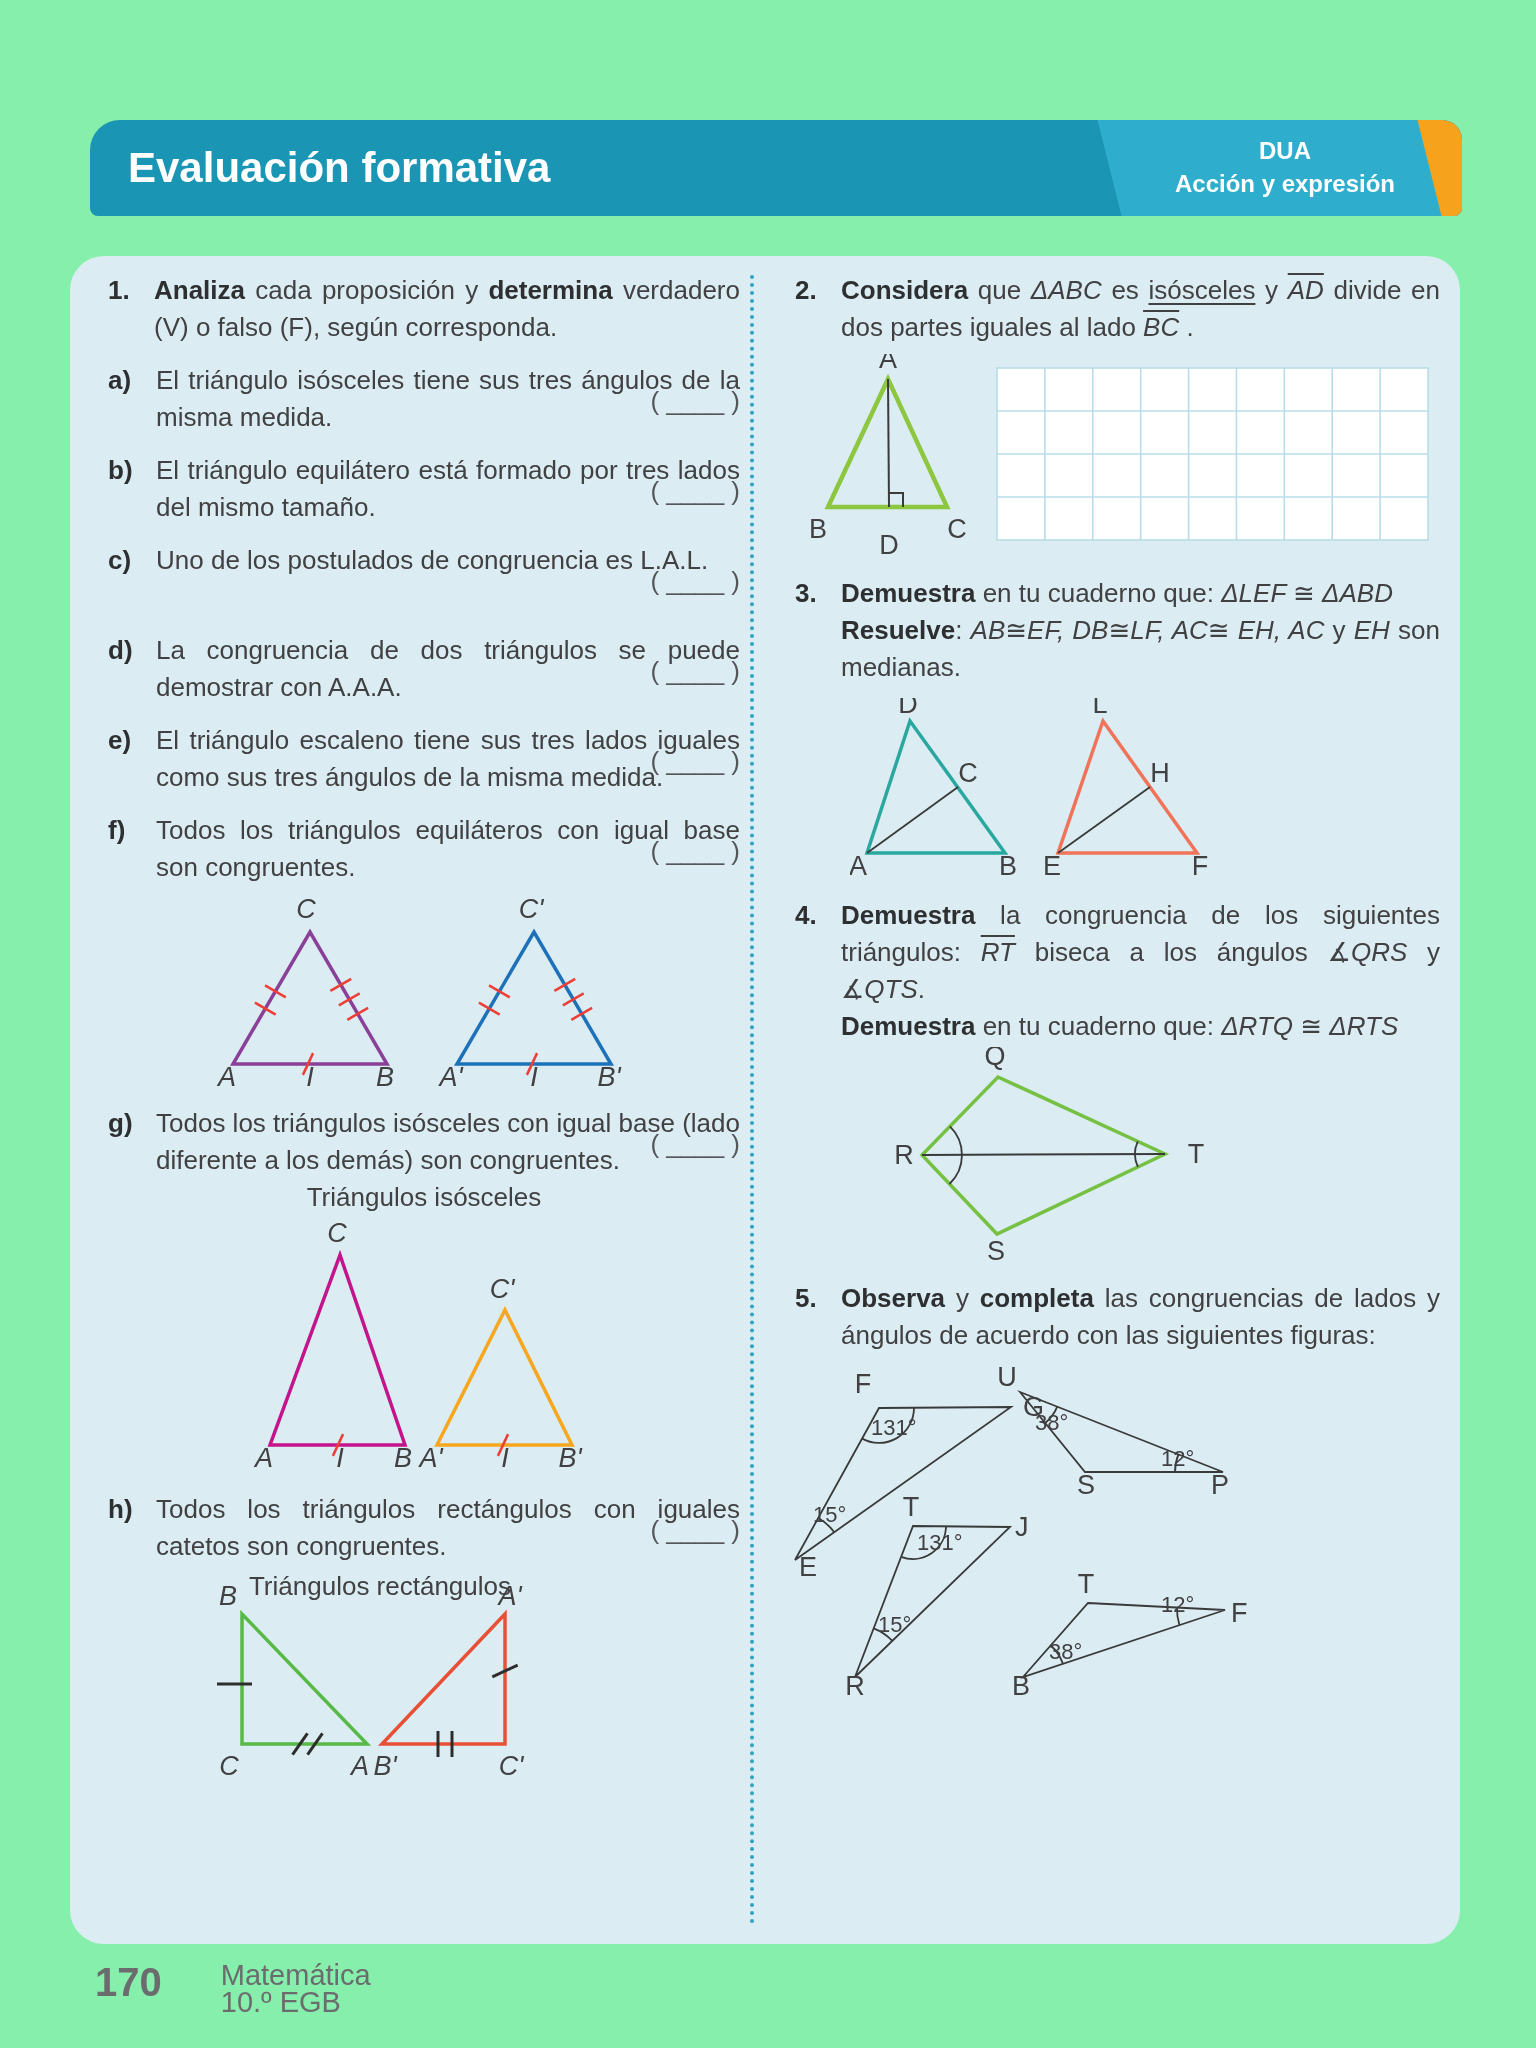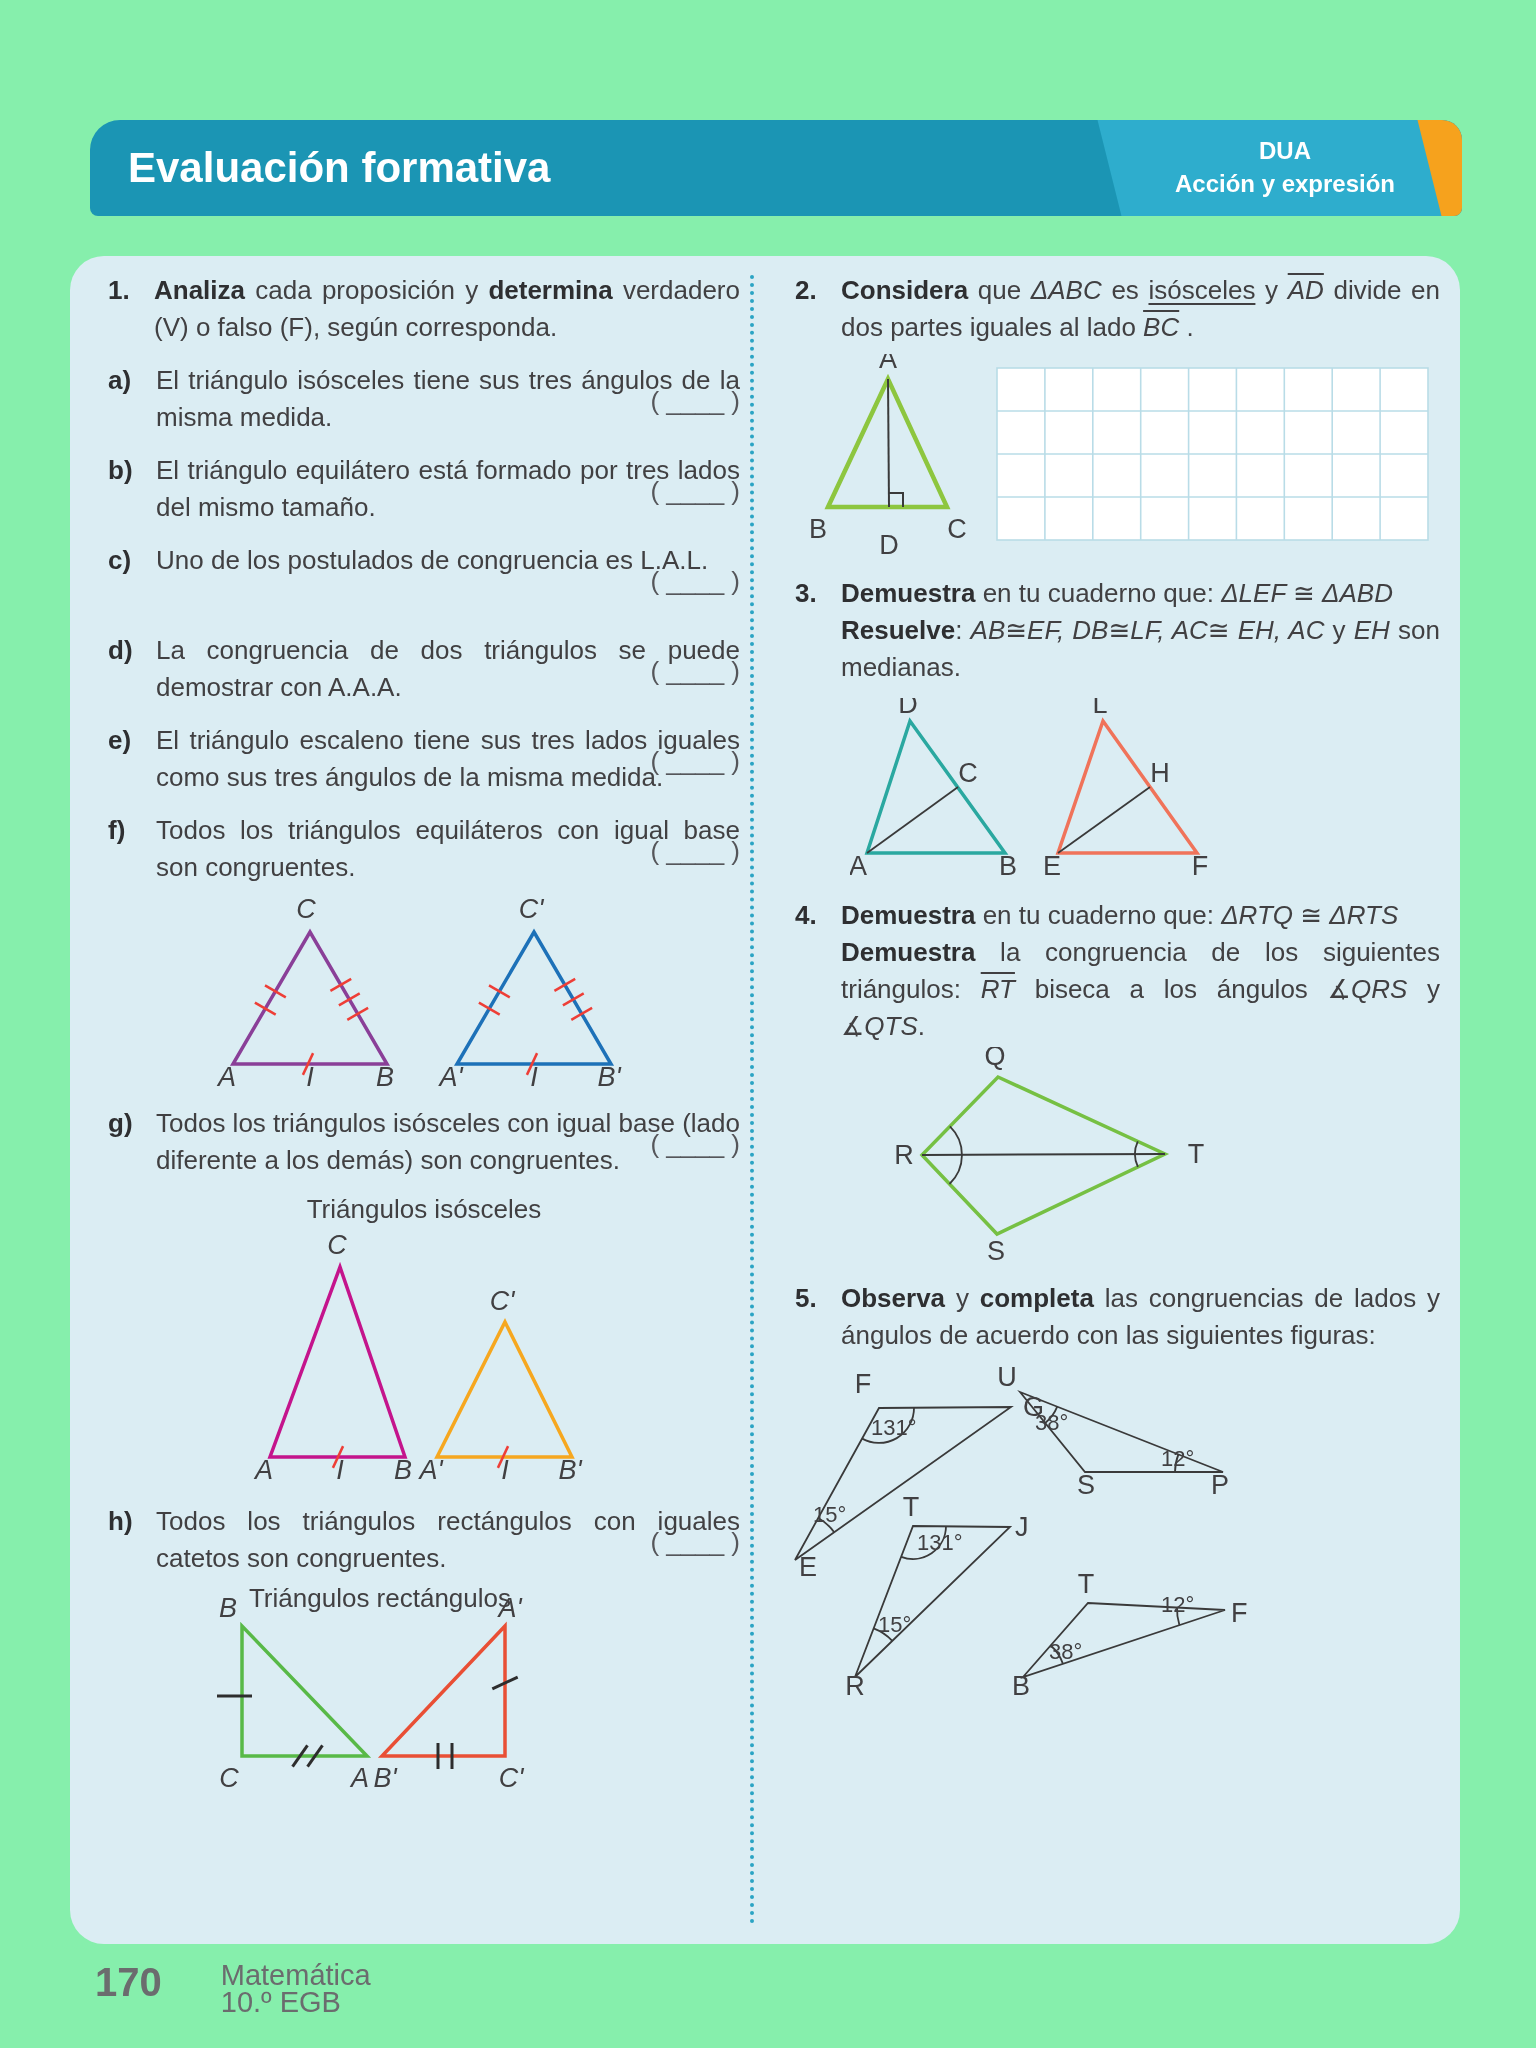--- a/index.html
+++ b/index.html
@@ -37,21 +37,21 @@
   i { font-style:italic; }
   .ovl { text-decoration:overline; }
   .unl { text-decoration:underline; text-underline-offset:4px; }
 
   .item { display:flex; margin-top:16px; }
   .ilabel { flex:0 0 48px; width:48px; font-weight:bold; color:#2e2f31; }
   .itext { flex:1; min-width:0; position:relative; text-align:justify; }
   .blank { position:absolute; right:0; bottom:16px; color:#55565a; white-space:pre; }
   .pbot { padding-bottom:37px; }
 
-  .dcap { text-align:center; margin:12px 0 0 0; }
+  .dcap { text-align:center; margin:0 0 0 0; }
 
   
   svg { display:block; }
   svg text { font-family:"Liberation Sans","DejaVu Sans",sans-serif; fill:#414042; }
   .vl  { font-size:27px; font-style:italic; text-anchor:middle; }  
   .vu  { font-size:27px; text-anchor:middle; }                     
   .vus { font-size:27px; text-anchor:start; }
   .va  { font-size:22px; text-anchor:start; }                      
   .cap { font-size:26px; text-anchor:middle; }
   .m1  { margin:8px 0 0 103px; }
@@ -256,22 +256,22 @@
       <text class="vu" x="118" y="84">C</text>
       <text class="vu" x="250" y="15">L</text>
       <text class="vu" x="202" y="177">E</text>
       <text class="vu" x="350" y="177">F</text>
       <text class="vu" x="310" y="84">H</text>
     </svg>
 
     <div class="qrow" style="margin-top:14px;">
       <div class="qnum">4.</div>
       <div class="qbody">
+        <p class="jtext"><b>Demuestra</b><span> la congruencia de los siguientes triángulos: </span><i class="ovl">RT</i><span> biseca a los ángulos </span><i>∡QRS</i><span> y </span><i>∡QTS</i><span>.</span></p>
         <p class="jtext"><b>Demuestra</b><span> en tu cuaderno que: </span><i>ΔRTQ ≅ ΔRTS</i></p>
-        <p class="jtext"><b>Demuestra</b><span> la congruencia de los siguientes triángulos: </span><i class="ovl">RT</i><span> biseca a los ángulos </span><i>∡QRS</i><span> y </span><i>∡QTS</i><span>.</span></p>
       </div>
     </div>
 
     <svg class="m6" width="560" height="225" viewBox="0 0 560 225">
       <polygon points="118,30 285,107 117,187 42,108" fill="none" stroke-width="3.5" stroke="#76c043"></polygon>
       <line x1="42" y1="108" x2="285" y2="107" stroke="#3a3a3a" stroke-width="2"></line>
       <g fill="none" stroke="#3a3a3a" stroke-width="1.8">
         <path d="M69.9 79.4 A40 40 0 0 1 69.5 137"></path>
         <path d="M257.9 119.9 A30 30 0 0 1 257.8 94.4"></path>
       </g>

